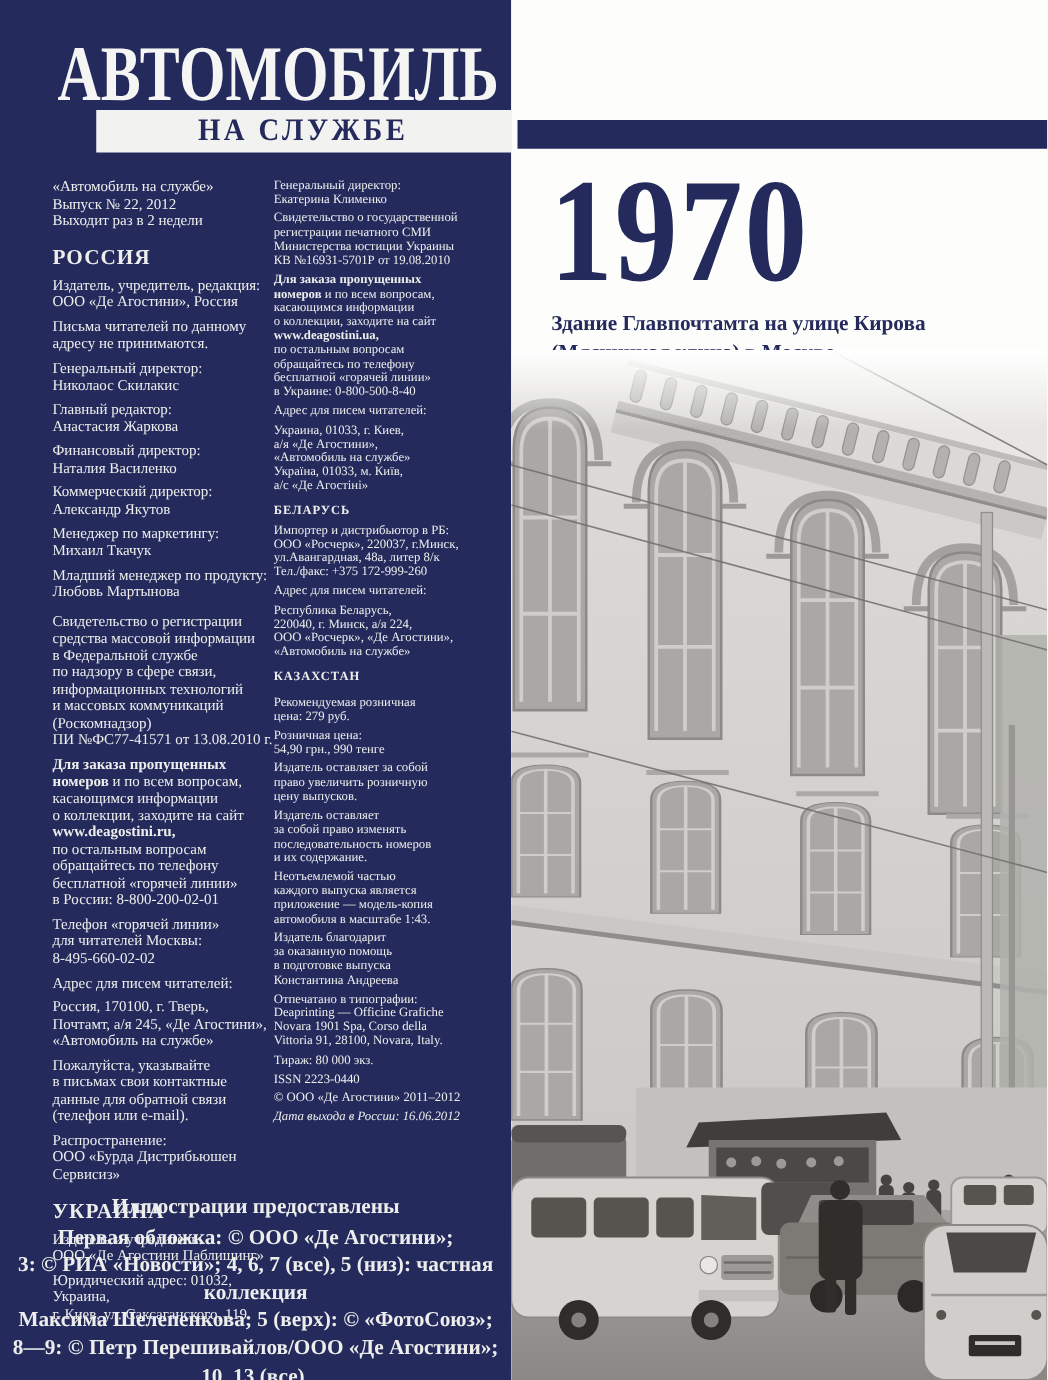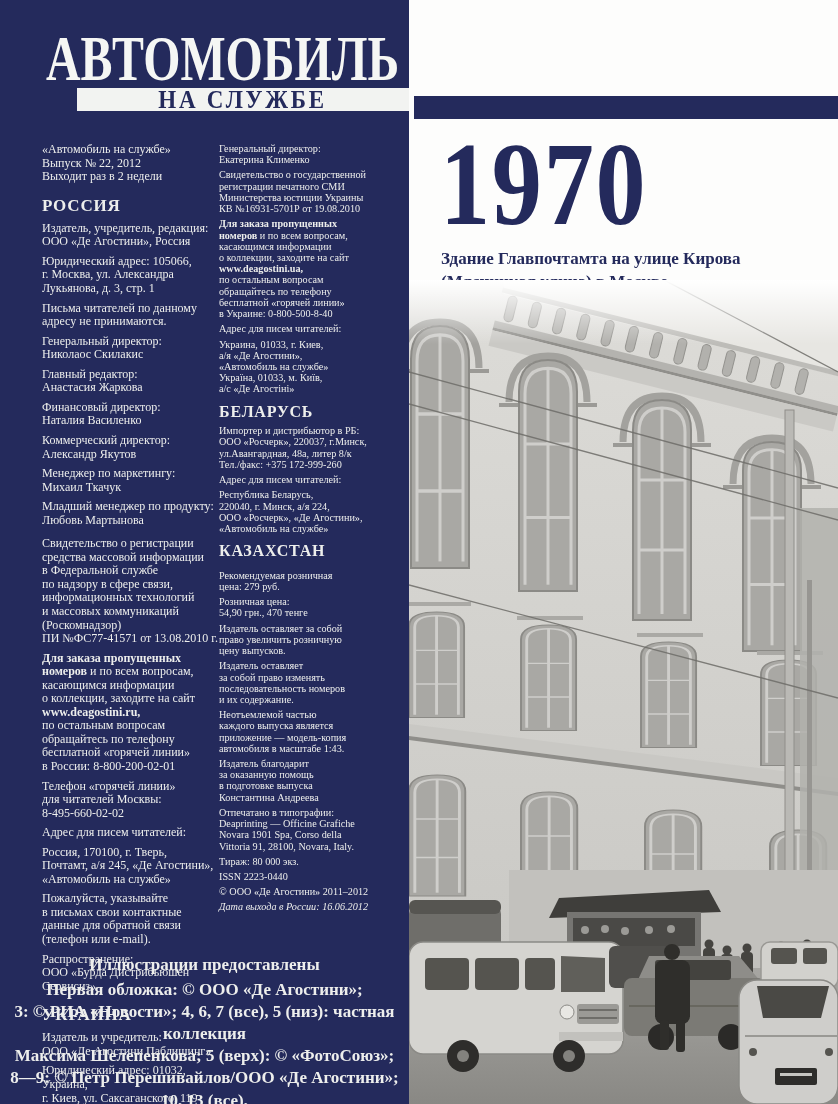--- a/index.html
+++ b/index.html
@@ -5,29 +5,29 @@
   :root{
     --navy:#242a5c; --ink:#edeeec; --paper:#fdfdfc;
   }
   html,body{margin:0;padding:0;background:#ffffff;}
   .page{position:relative;width:838px;height:1104px;overflow:hidden;background:var(--paper);
         font-family:"Liberation Serif", serif;}
   
   .left-col{position:absolute;left:0;top:0;width:409px;height:1104px;background:var(--navy);color:var(--ink);}
   .masthead-title{position:absolute;left:46px;top:28px;font-size:63px;font-weight:bold;line-height:1;
         color:#f5f6f4;white-space:nowrap;transform:scaleX(.76);transform-origin:0 0;letter-spacing:0;}
-  .subtitle-bar{position:absolute;left:77px;top:88px;width:332px;height:23px;background:#f2f3f1;
+  .subtitle-bar{position:absolute;left:77px;top:88px;width:332px;height:34px;background:#f2f3f1;
         display:flex;align-items:center;justify-content:center;}
   .subtitle-text{font-size:25px;font-weight:bold;color:var(--navy);letter-spacing:3px;transform:scaleX(.92);}
   .col-left{position:absolute;left:42px;top:143px;width:178px;font-size:12px;line-height:1.13;}
   .col-mid{position:absolute;left:219px;top:143px;width:188px;font-size:10.2px;line-height:1.1;}
   .para{margin:0 0 6px;white-space:pre-line;}
   .col-mid .para{margin:0 0 4px;}
   .para.head{font-weight:bold;font-size:17px;letter-spacing:.8px;margin:12px 0 7px;}
-  .col-mid .para.head{font-size:16px;margin:8px 0 5px;}
+  .col-mid .para.head{font-size:10px;margin:8px 0 5px;}
   .para.gap{margin-top:10px;}
   .para.italic{font-style:italic;}
   .credits{position:absolute;left:6px;top:954px;width:397px;text-align:center;color:var(--ink);
         font-size:17px;font-weight:bold;line-height:1.3;}
   .credits-heading{margin:0 0 3px;}
   .credits-body{white-space:pre-line;}
   
   .right-panel{position:absolute;left:409px;top:0;width:429px;height:1104px;background:var(--paper);}
   .navy-rule{position:absolute;left:414px;top:96px;width:424px;height:23px;background:var(--navy);}
   .year{position:absolute;left:440px;top:126px;font-size:118px;font-weight:bold;line-height:1;
@@ -47,23 +47,20 @@
       <span class="subtitle-text">НА СЛУЖБЕ</span>
     </div>
 
     <div class="col-left">
         <p class="para"><span>«Автомобиль на службе»
 Выпуск № 22, 2012
 Выходит раз в 2 недели</span></p>
         <p class="para head"><span>РОССИЯ</span></p>
         <p class="para"><span>Издатель, учредитель, редакция:
 ООО «Де Агостини», Россия</span></p>
-        <p class="para"><span>Юридический адрес: 105066,
-г. Москва, ул. Александра
-Лукьянова, д. 3, стр. 1</span></p>
         <p class="para"><span>Письма читателей по данному
 адресу не принимаются.</span></p>
         <p class="para"><span>Генеральный директор:
 Николаос Скилакис</span></p>
         <p class="para"><span>Главный редактор:
 Анастасия Жаркова</span></p>
         <p class="para"><span>Финансовый директор:
 Наталия Василенко</span></p>
         <p class="para"><span>Коммерческий директор:
 Александр Якутов</span></p>
@@ -137,21 +134,21 @@
 Тел./факс: +375 172-999-260</span></p>
         <p class="para"><span>Адрес для писем читателей:</span></p>
         <p class="para"><span>Республика Беларусь,
 220040, г. Минск, а/я 224,
 ООО «Росчерк», «Де Агостини»,
 «Автомобиль на службе»</span></p>
         <p class="para head"><span>КАЗАХСТАН</span></p>
         <p class="para gap"><span>Рекомендуемая розничная
 цена: 279 руб.</span></p>
         <p class="para"><span>Розничная цена:
-54,90 грн., 470 тенге</span></p>
+54,90 грн., 990 тенге</span></p>
         <p class="para"><span>Издатель оставляет за собой
 право увеличить розничную
 цену выпусков.</span></p>
         <p class="para"><span>Издатель оставляет
 за собой право изменять
 последовательность номеров
 и их содержание.</span></p>
         <p class="para"><span>Неотъемлемой частью
 каждого выпуска является
 приложение — модель-копия

